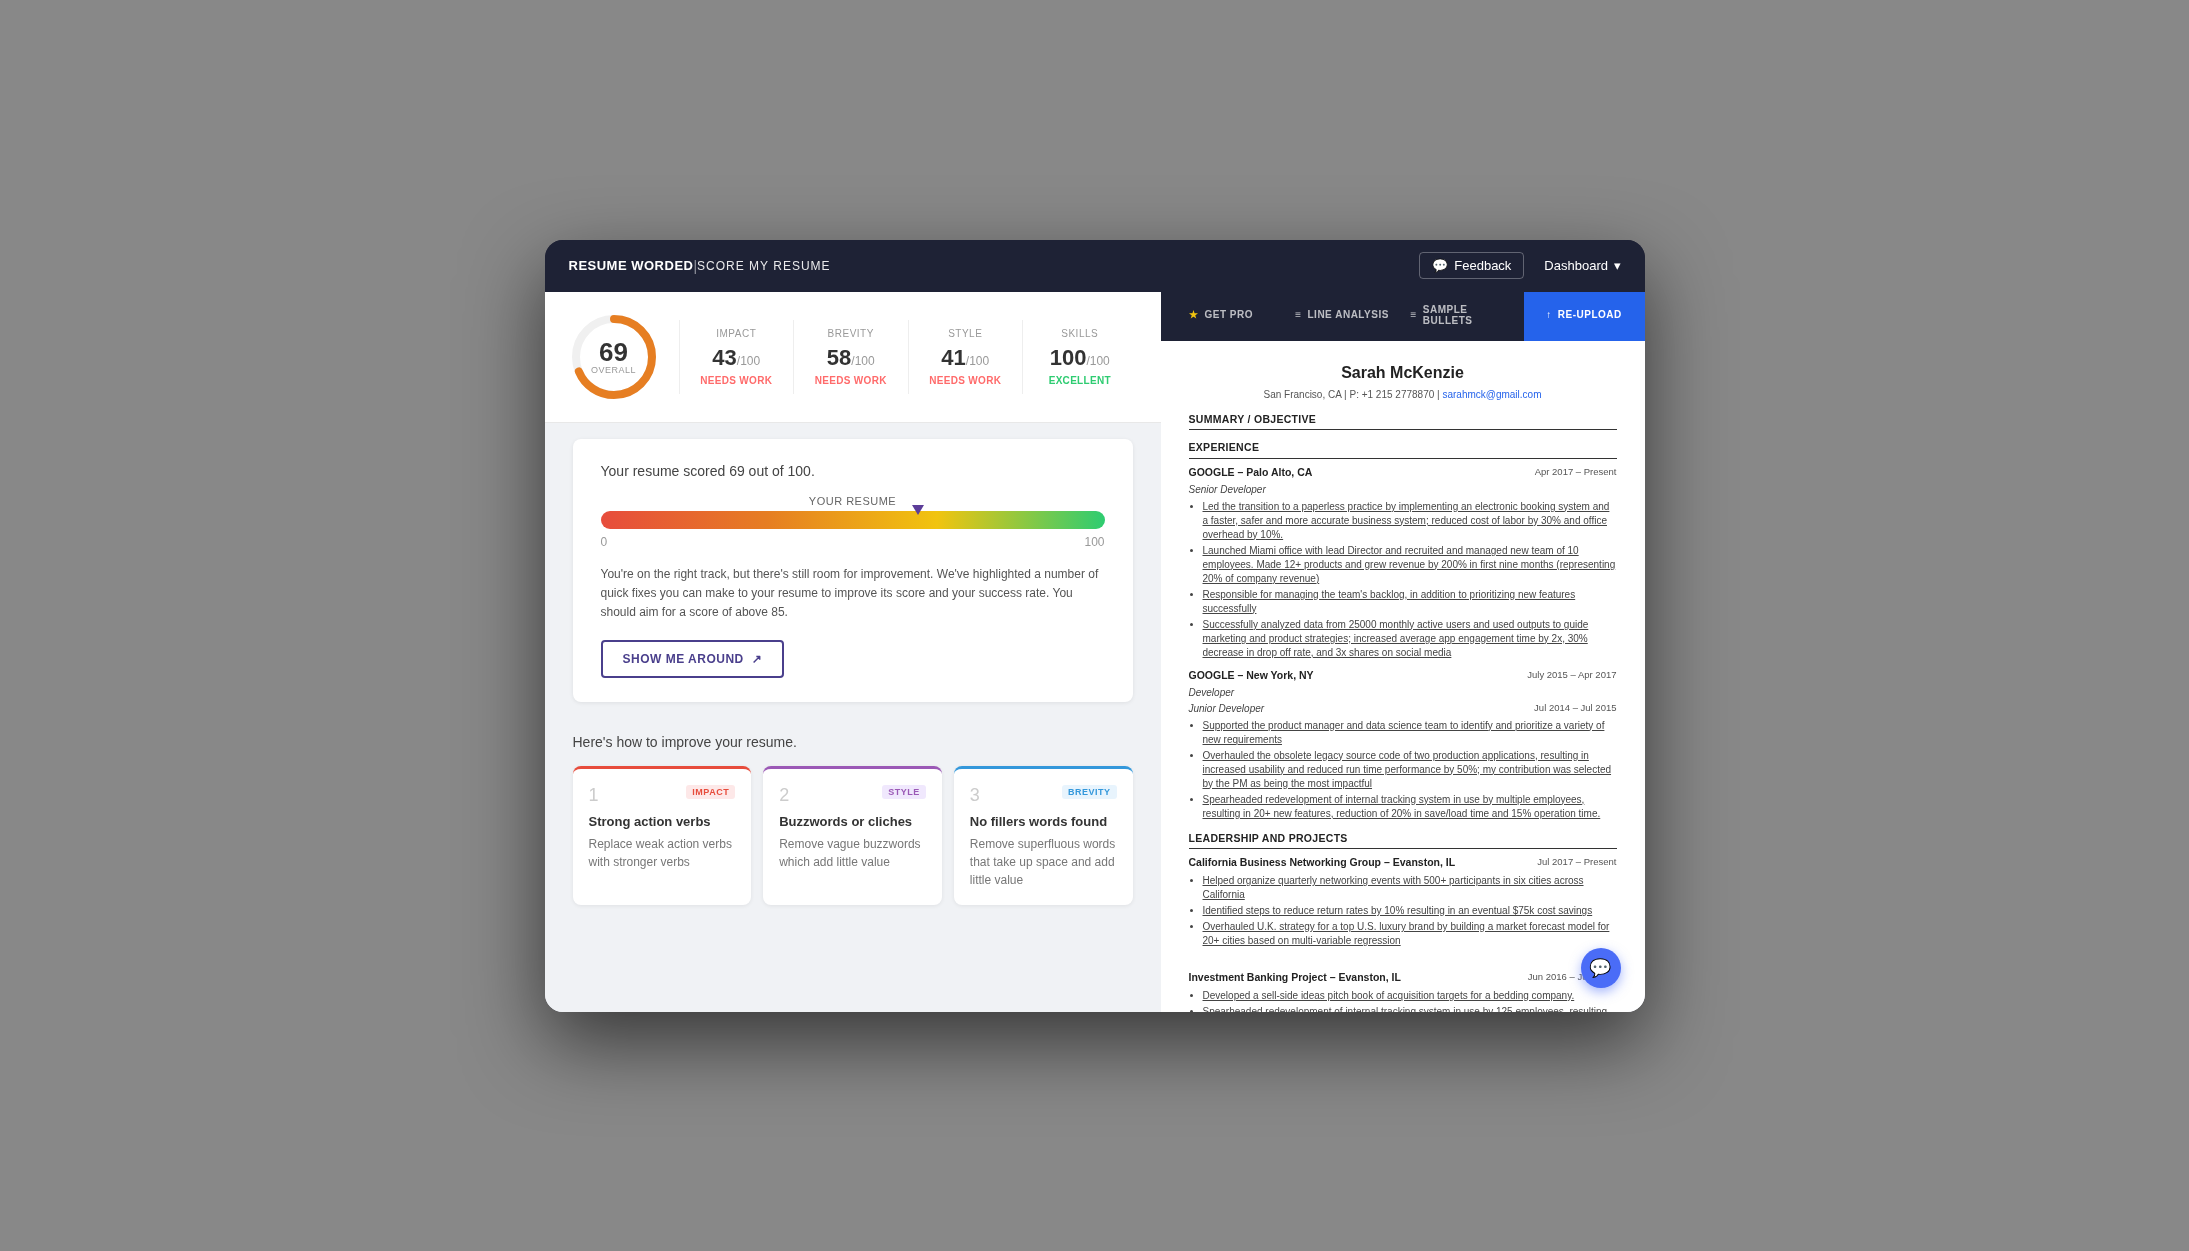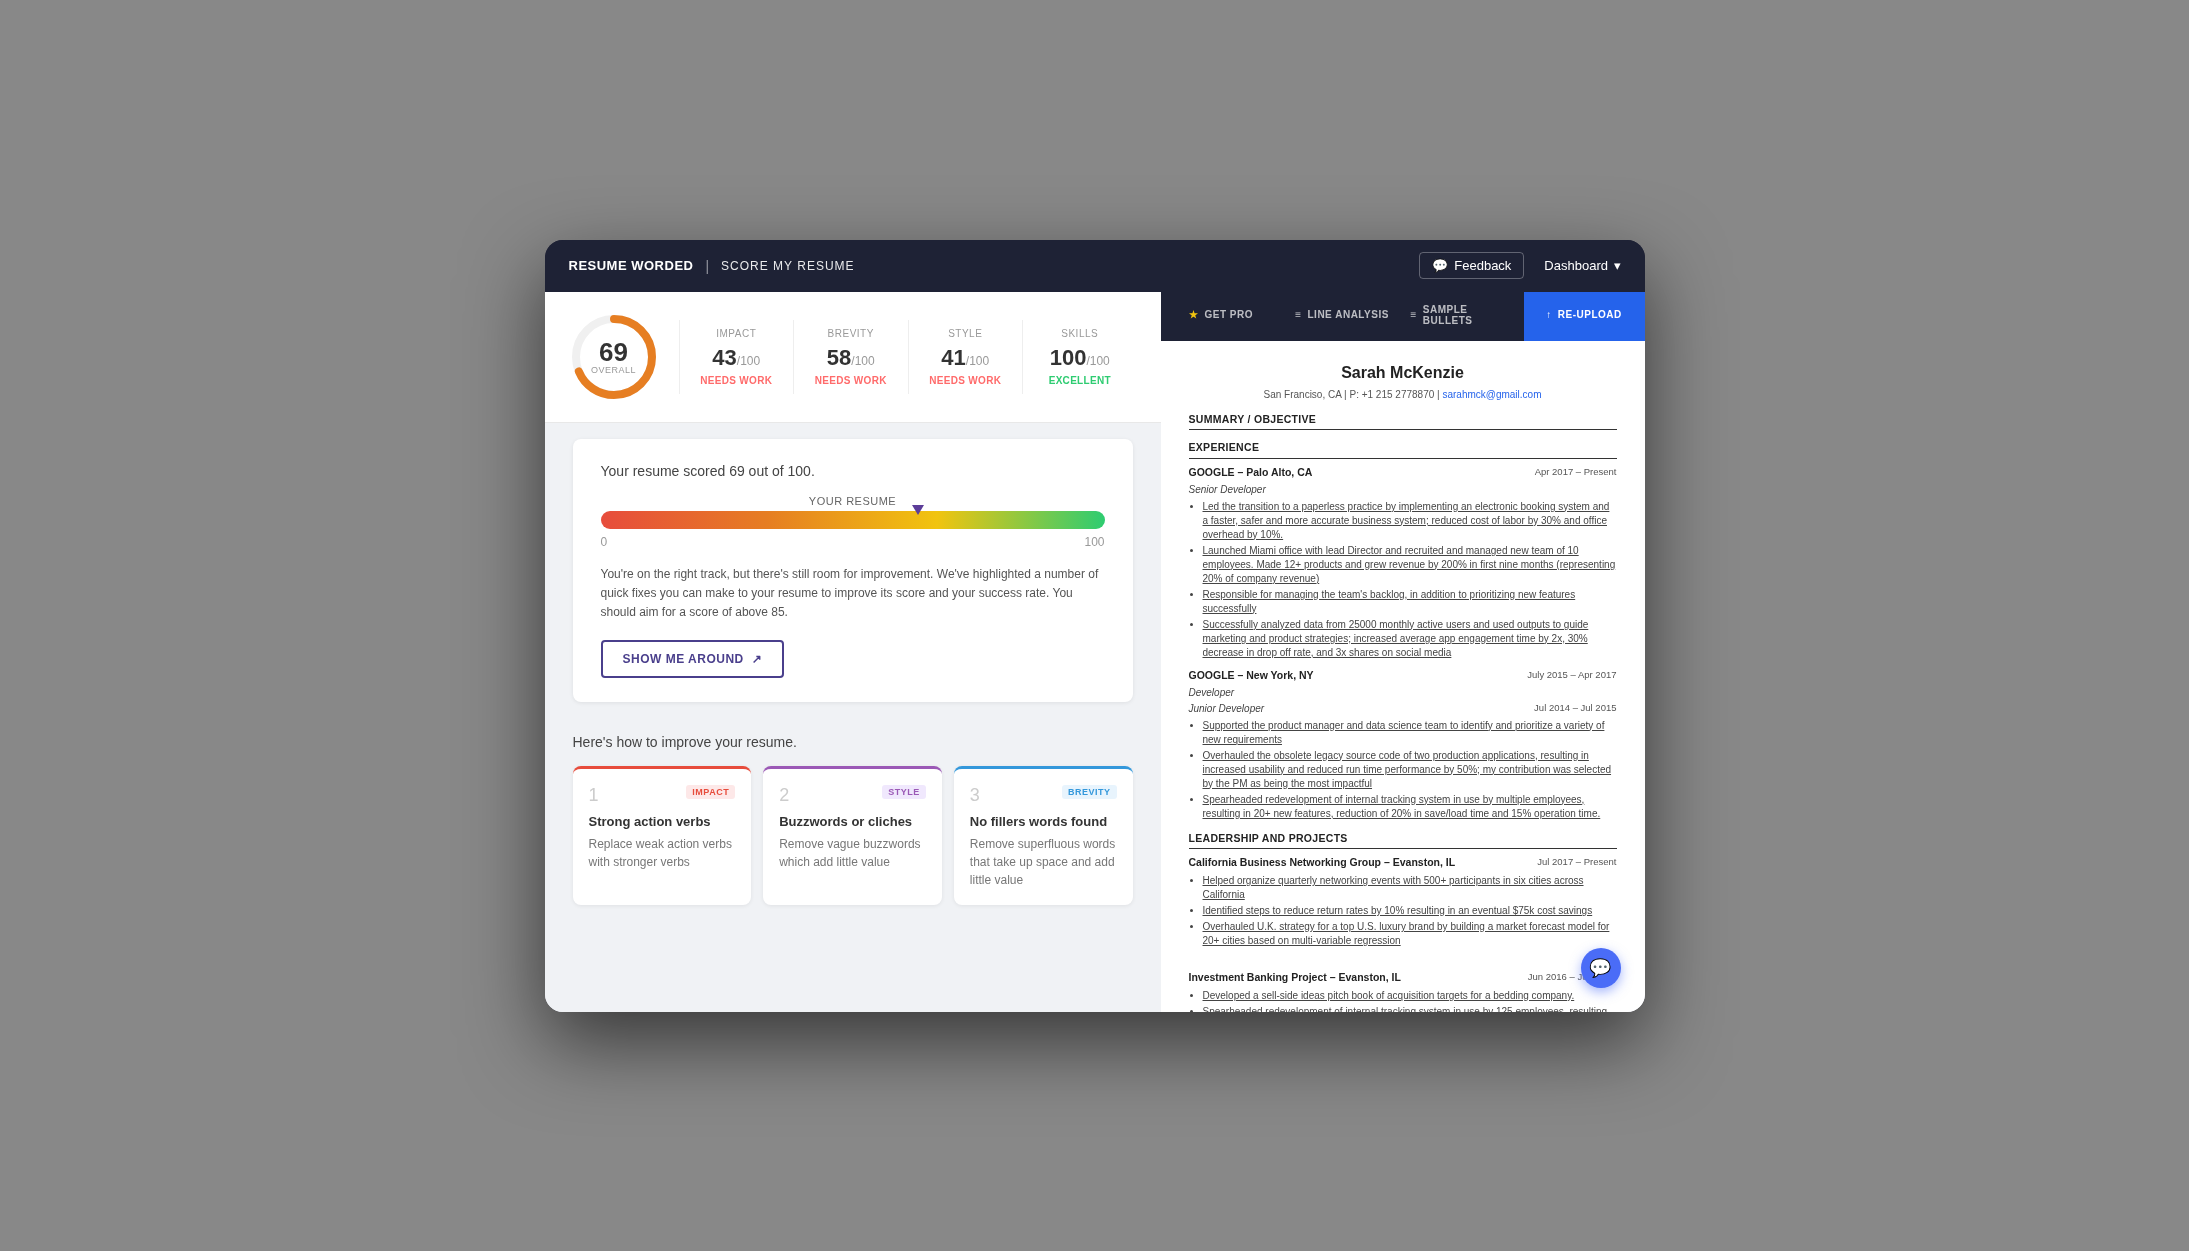--- a/index.html
+++ b/index.html
@@ -24,21 +24,20 @@
       background: #1e2235;
       display: flex;
       align-items: center;
       padding: 0 24px;
       height: 52px;
       justify-content: space-between;
     }
     .navbar-left {
       display: flex;
       align-items: center;
-      gap: 12px;
     }
     .brand {
       color: #fff;
       font-size: 13px;
       font-weight: 700;
       letter-spacing: 0.5px;
     }
     .divider-nav {
       color: #fff;
       opacity: 0.5;

